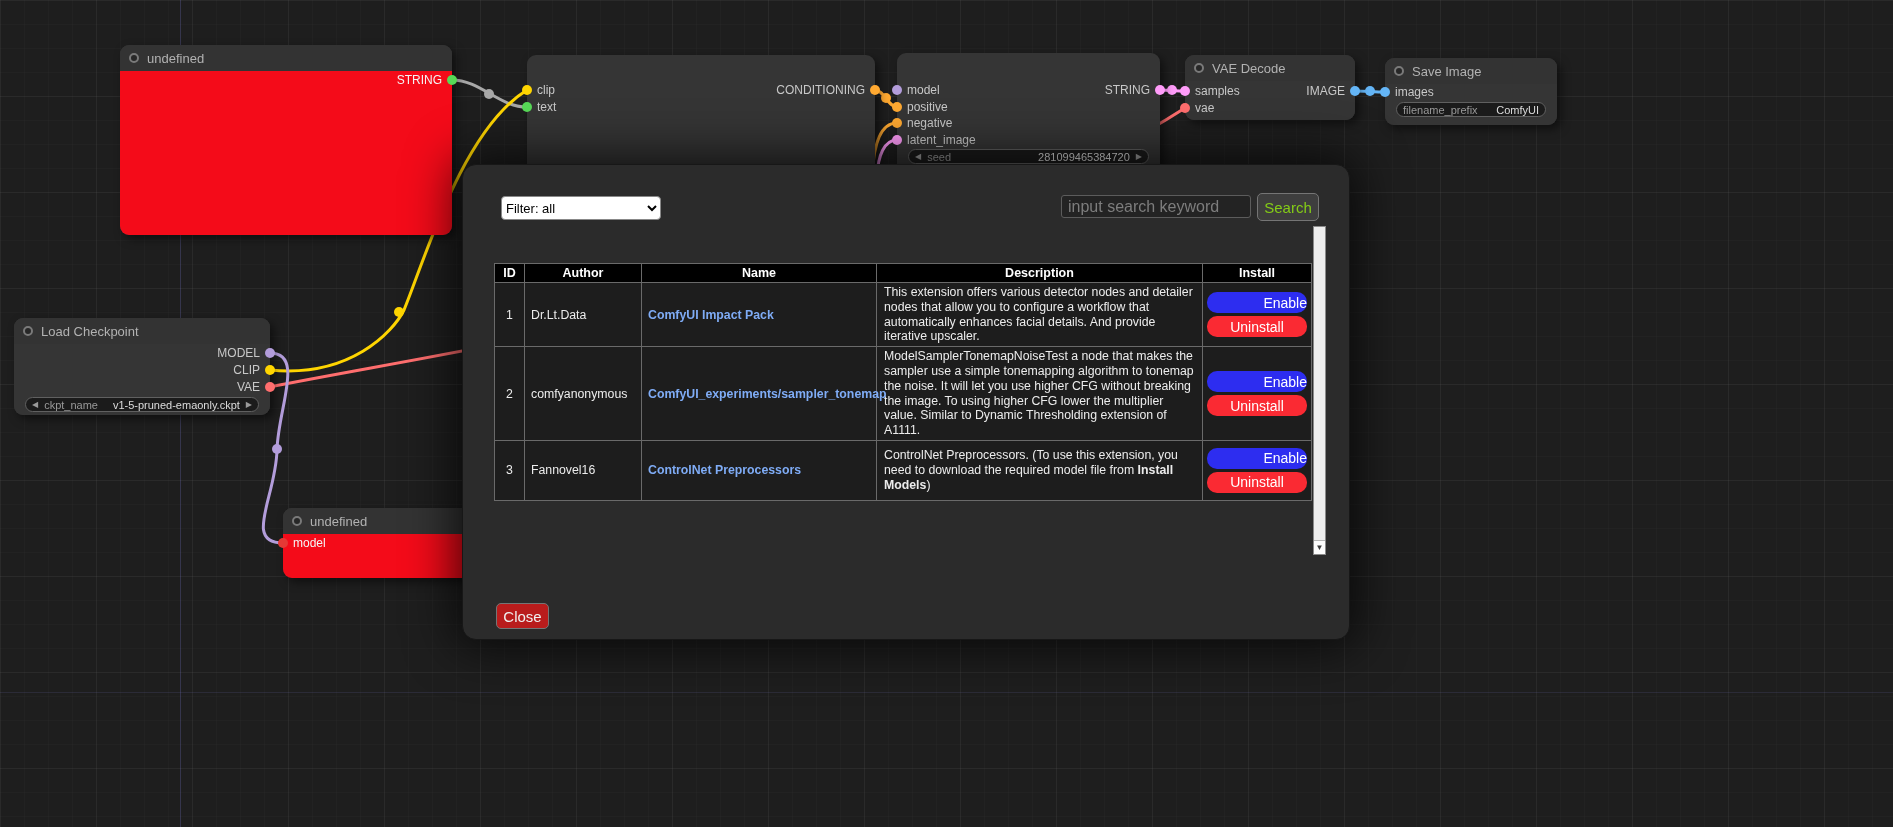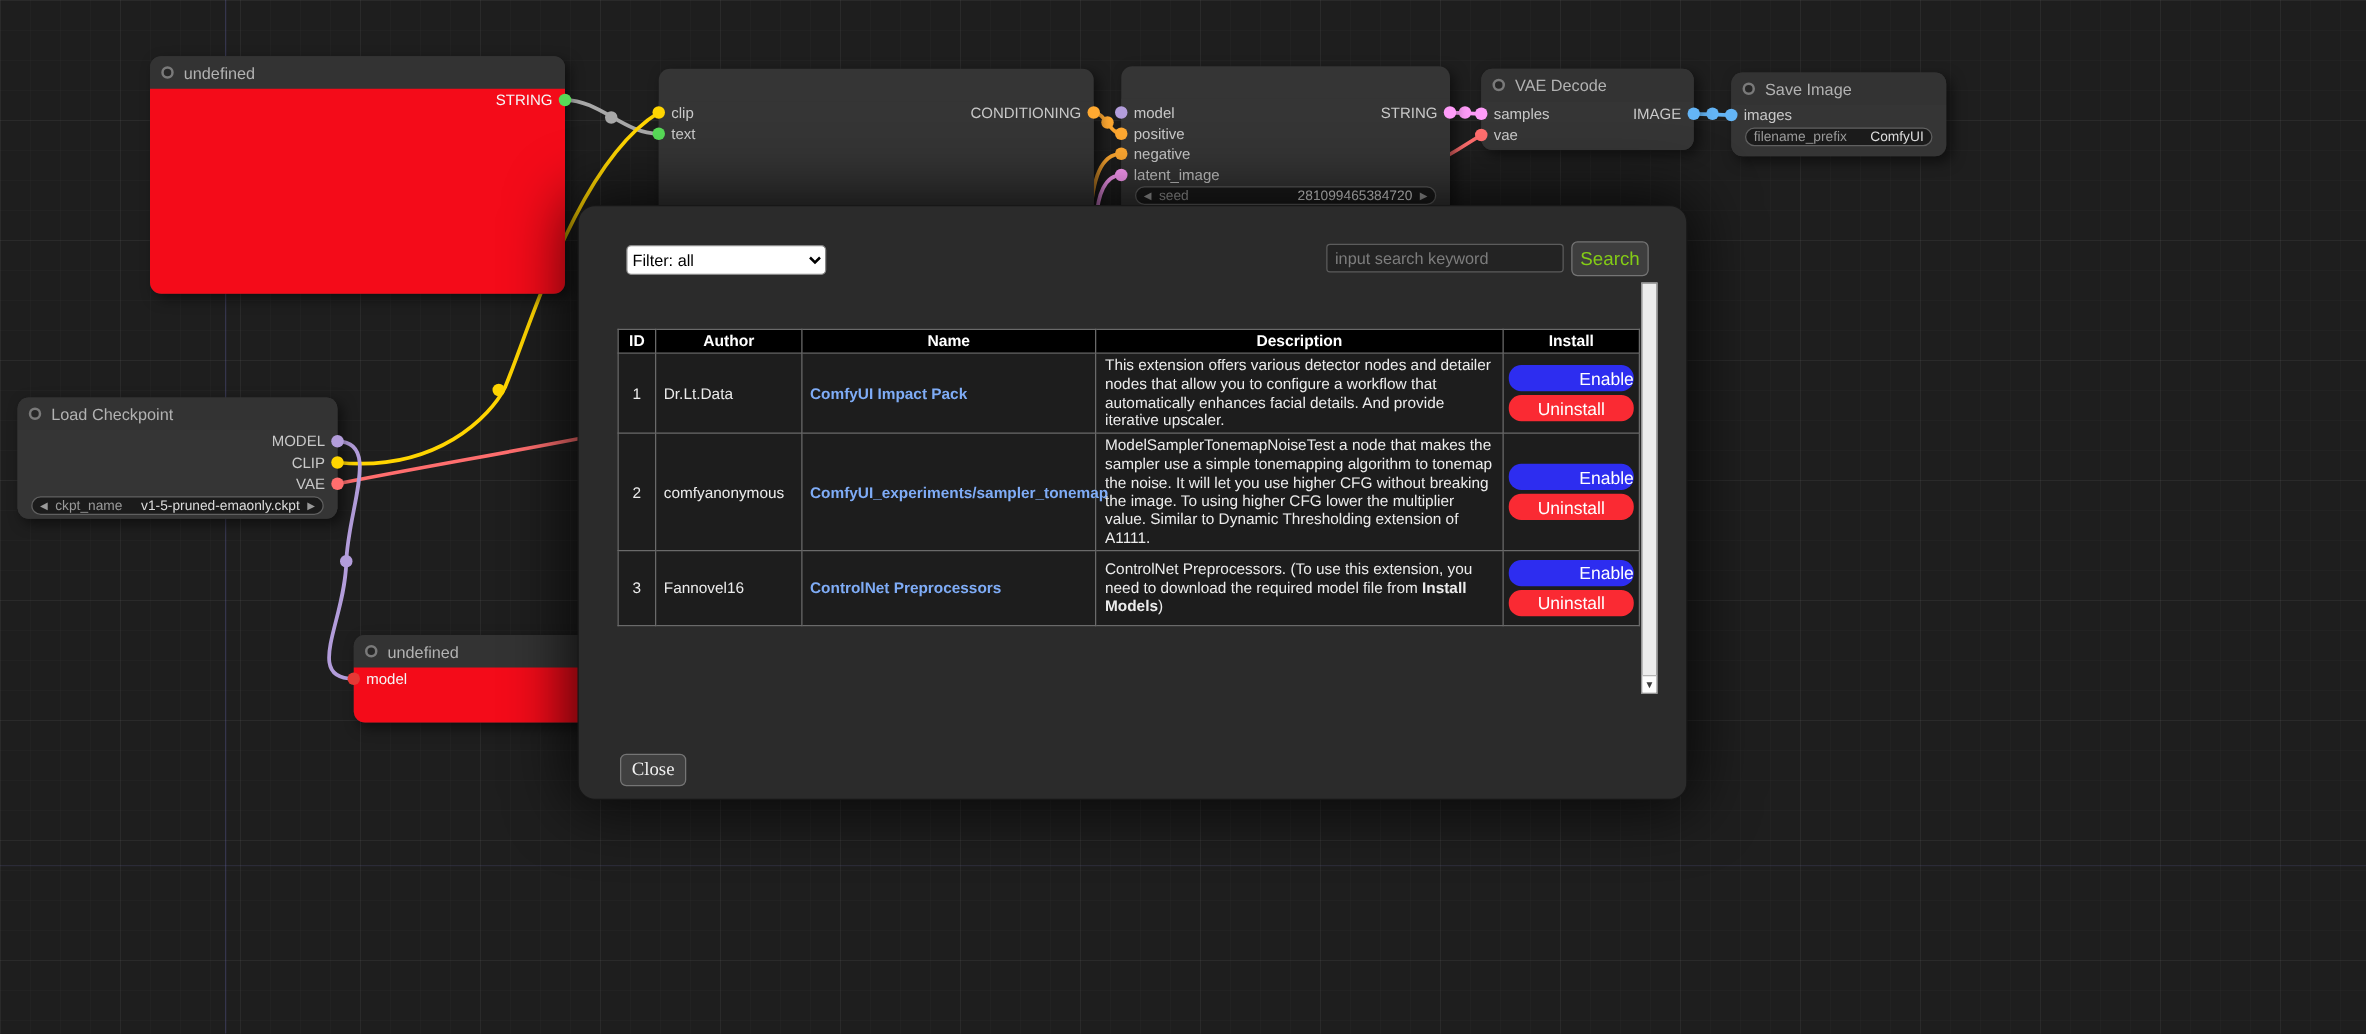--- a/index.html
+++ b/index.html
@@ -45,40 +45,40 @@
   .widget{position:absolute;left:11px;right:11px;height:15px;background:#1b1b1b;border:1px solid #606060;border-radius:8px;
     display:flex;align-items:center;gap:6px;padding:0 6px;font-size:11px;color:#999;box-sizing:border-box;white-space:nowrap;}
   .widget .arrow{font-size:8px;color:#9a9a9a;line-height:1;}
   .widget .wvalue{margin-left:auto;color:#dcdcdc;}
 
   .modal{position:absolute;left:462px;top:164px;width:888px;height:476px;background:#2b2b2b;border-radius:14px;
     box-shadow:0 0 50px 6px rgba(0,0,0,.75);border:1px solid #171717;z-index:10;box-sizing:border-box;}
   .filter-select{position:absolute;left:38px;top:31px;width:160px;height:24px;font-size:13px;border:1px solid #888;
     border-radius:4px;background:#fff;color:#000;font-family:inherit;}
   .search-input{position:absolute;left:598px;top:30px;width:176px;height:21px;background:#232323;border:1px solid #5c5c5c;
-    border-radius:3px;color:#cfcfcf;font-size:13px;padding:0 6px;font-family:inherit;}
+    border-radius:3px;color:#cfcfcf;font-size:16px;padding:0 6px;font-family:inherit;}
   .search-input::placeholder{color:#7d7d7d;}
   .search-btn{position:absolute;left:794px;top:28px;width:62px;height:28px;background:#3e3e3e;border:1px solid #757575;
     border-radius:5px;color:#84cc16;font-size:15px;font-family:inherit;cursor:pointer;}
   .ext-table{position:absolute;left:31px;top:61px;border-collapse:collapse;table-layout:fixed;width:817px;background:#1d1d1d;margin-top:37px;}
   .ext-table th{background:#000;color:#fff;font-weight:bold;font-size:12.5px;border:1px solid #6a6a6a;height:18px;padding:0 2px;}
   .ext-table td{border:1px solid #6a6a6a;font-size:12.3px;color:#ececec;padding:1px 6px;vertical-align:middle;}
   td.c-id{text-align:center;}
   td.c-desc{line-height:14.8px;padding:2px 7px;}
   a.ext-link{color:#7FACF6;font-weight:bold;text-decoration:none;cursor:pointer;}
   td.install-cell{text-align:center;padding:2px;}
   .btn-pill{display:block;width:100px;height:21px;margin:3px auto;border:none;border-radius:10px;color:#fff;
     font-size:14px;font-family:inherit;cursor:pointer;line-height:20px;padding:0;}
   .btn-enable{background:#2D2DF0;text-align:right;}
   .btn-uninstall{background:#FA2A33;}
   .scrollbar{position:absolute;left:850px;top:61px;width:13px;height:329px;background:#ededed;border:1px solid #8a8a8a;box-sizing:border-box;}
   .scroll-down-btn{position:absolute;bottom:0;left:0;right:0;height:13px;background:#fdfdfd;border-top:1px solid #b5b5b5;
     color:#3a3a3a;font-size:8px;display:flex;align-items:center;justify-content:center;}
-  .close-btn{position:absolute;left:33px;top:438px;width:53px;height:26px;background:#404040;border:1px solid #757575;
-    border-radius:5px;color:#f0f0f0;font-size:15px;font-family:Liberation Serif, serif;cursor:pointer;}
+  .close-btn{position:absolute;left:33px;top:438px;width:53px;height:26px;background:#b91c1c;border:1px solid #757575;
+    border-radius:5px;color:#f0f0f0;font-size:15px;font-family:Liberation Sans, sans-serif;cursor:pointer;}
 </style>
 </head>
 <body>
 
 <div class="axis-v"></div>
 <div class="axis-h"></div>
 
 <svg class="wires" width="1893" height="827">
   <path class="wire w-default" d="M452,80 C480,80 499,107 527,107"></path>
   <circle class="f-default" cx="489" cy="94" r="5"></circle>

